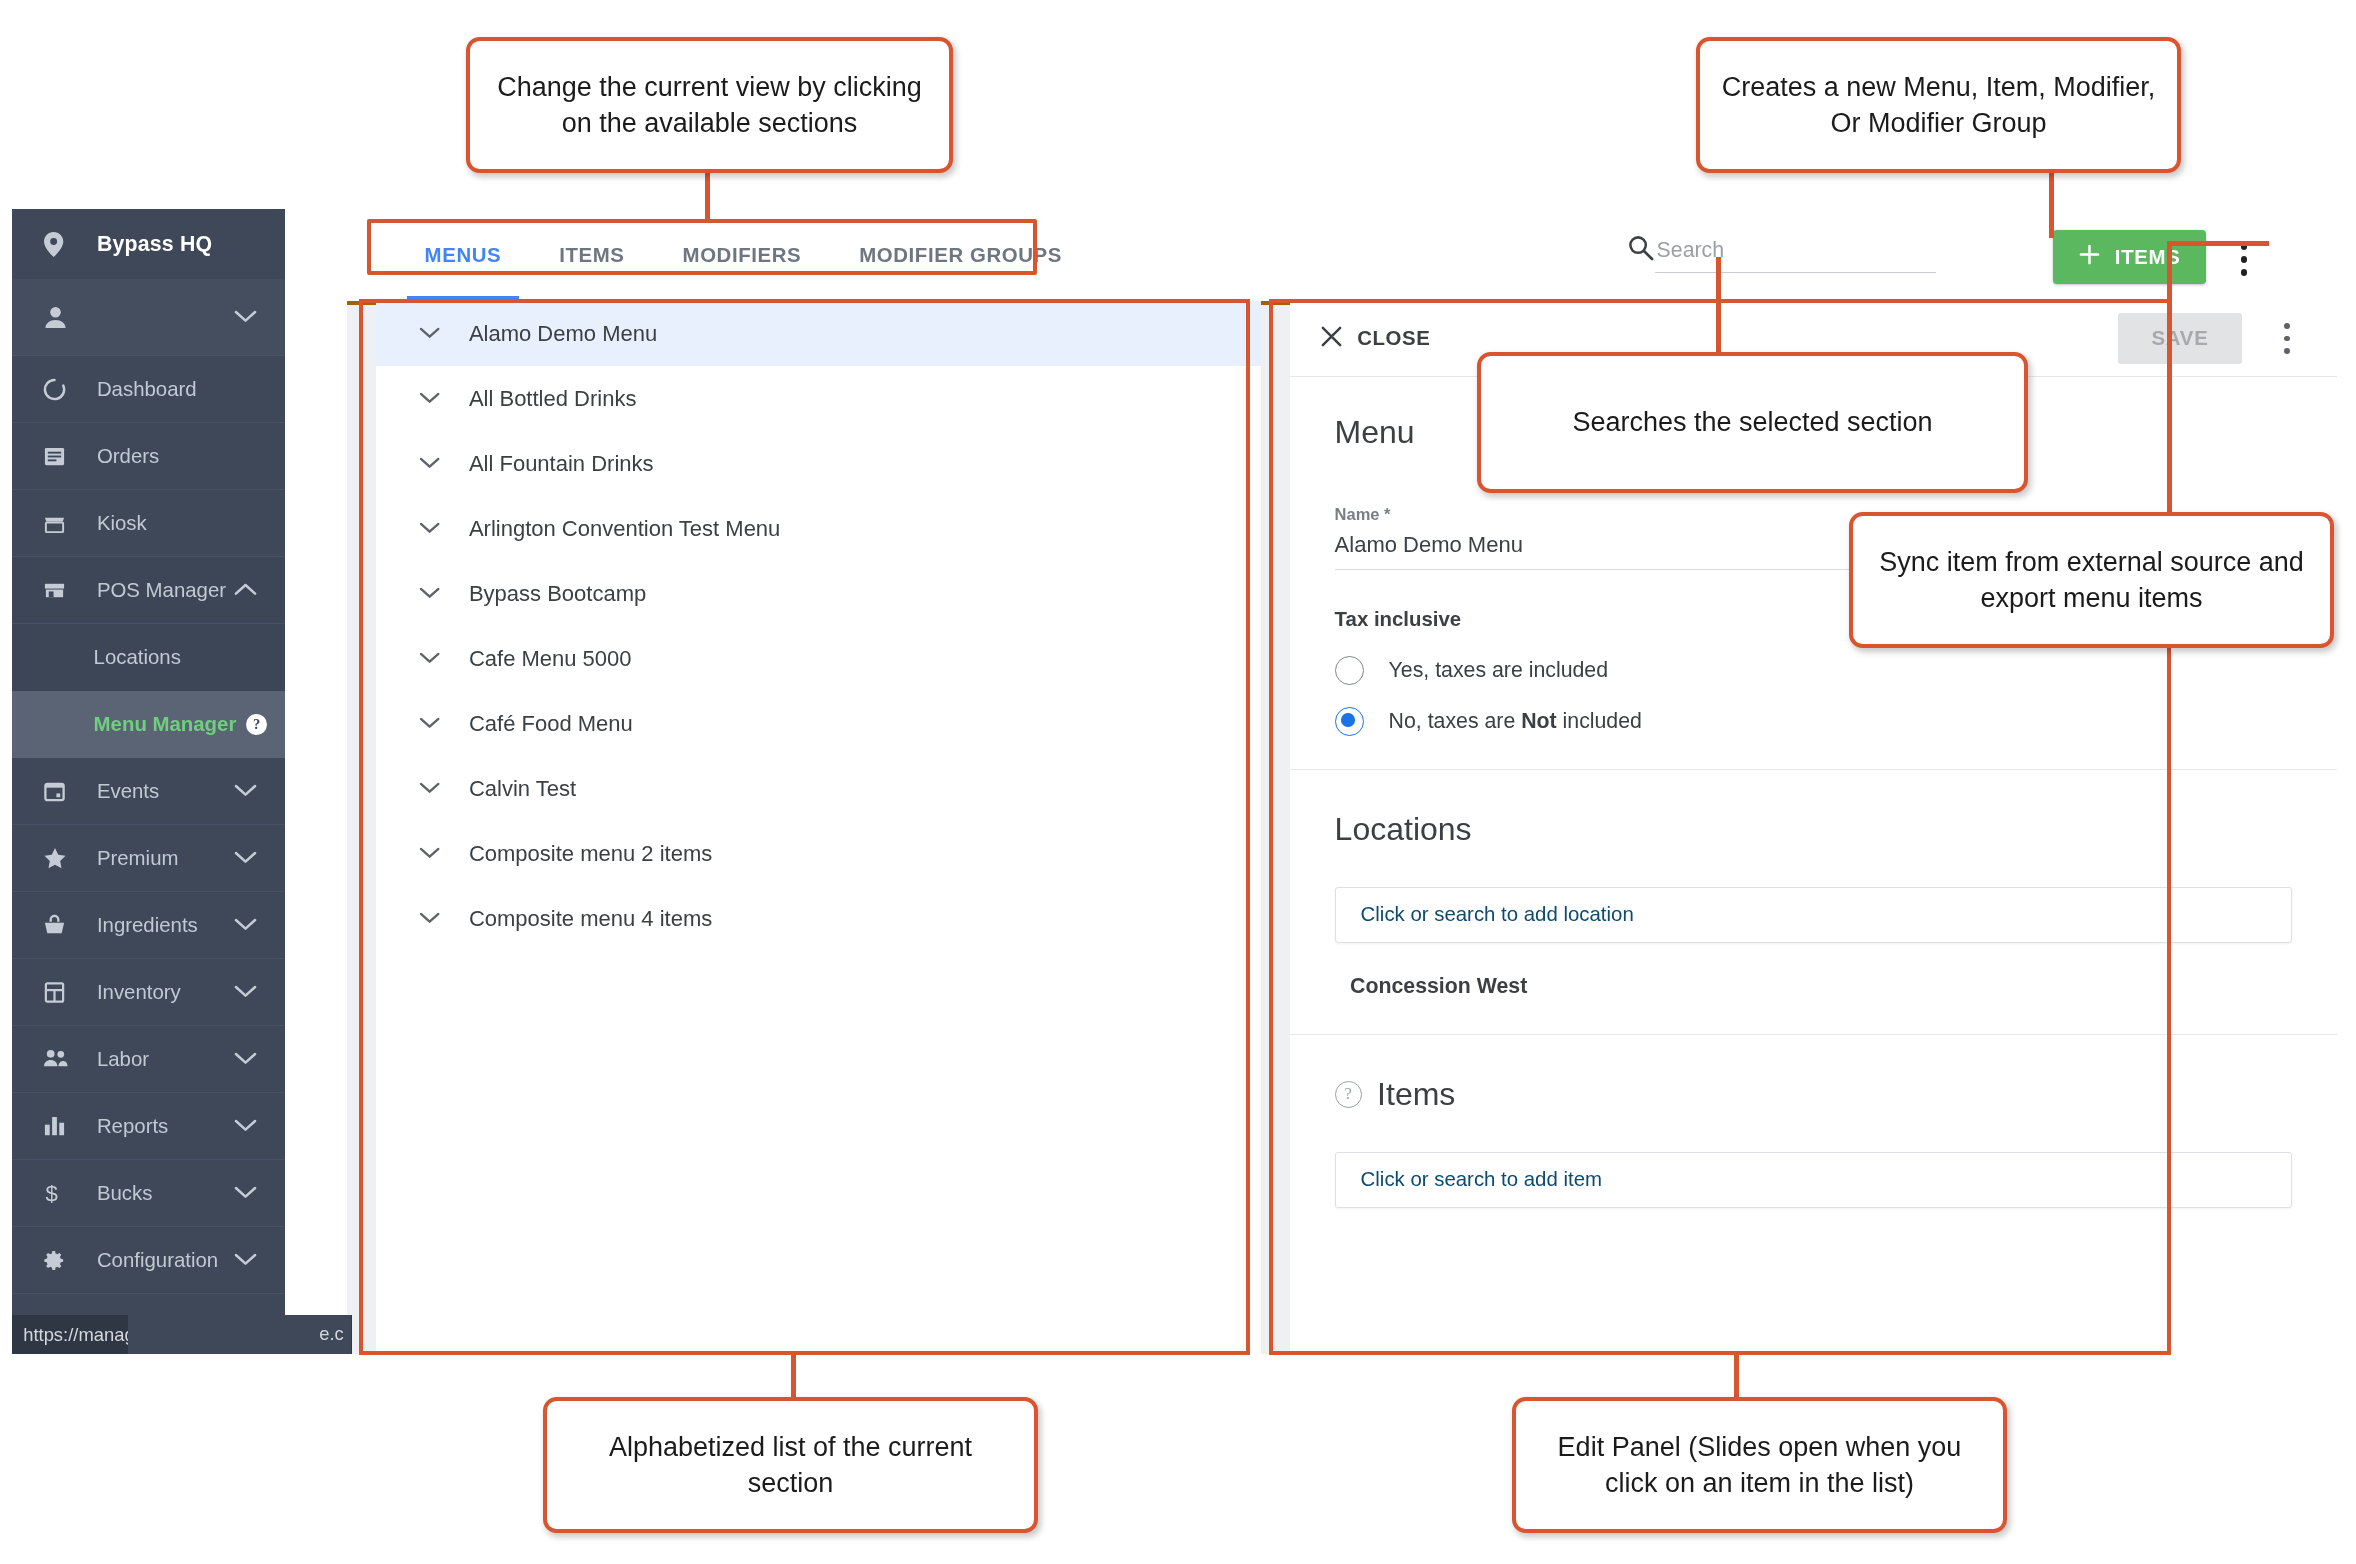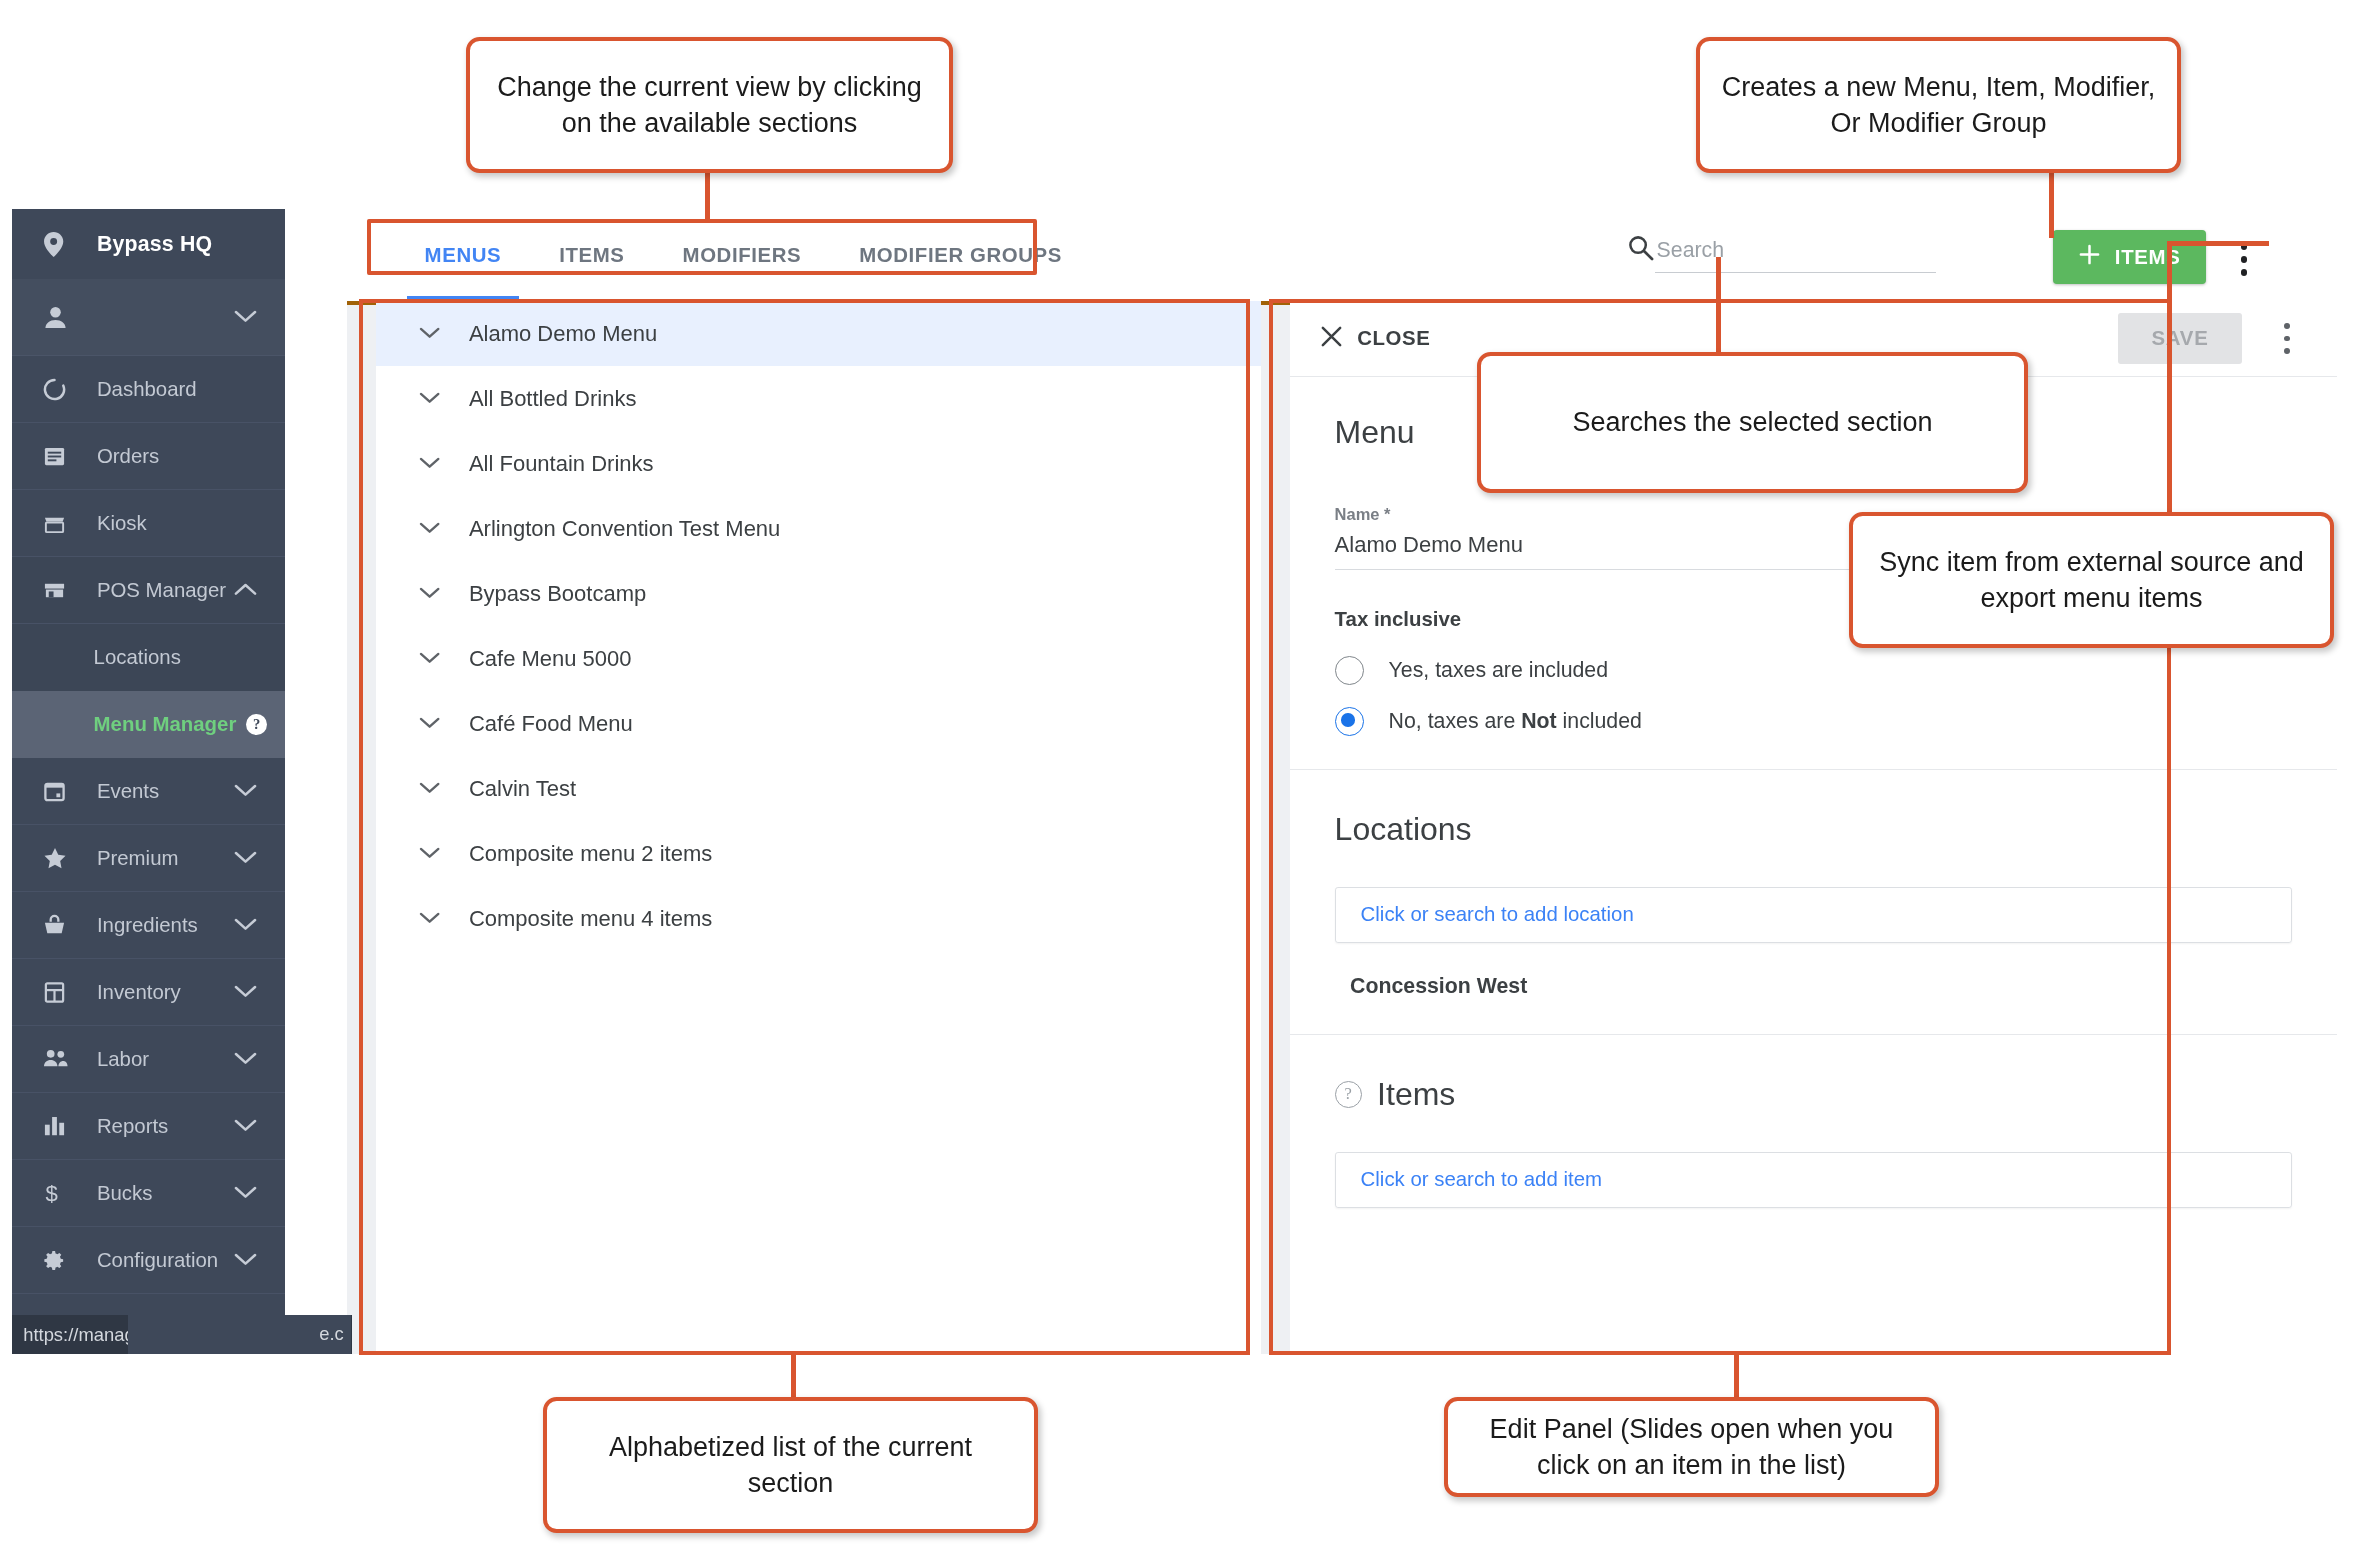--- a/index.html
+++ b/index.html
@@ -292,21 +292,21 @@
     left: 5.8px; top: 5.8px; width: 13.6px; height: 13.6px;
     border-radius: 50%; background: #1a73e8;
   }
   .radio-label { font-size: 21.3px; color: #3c4043; }
   .picker {
     border: 1px solid #dcdfe3;
     border-radius: 2.9px;
     height: 56px;
     display: flex; align-items: center;
     padding-left: 25px;
-    font-size: 20.4px; color: #3b82f6;
+    font-size: 20.4px; color: #0c4a6e;
     box-sizing: border-box;
     box-shadow: 0 1px 1.9px rgba(0,0,0,.05);
   }
   .chip-row { font-size: 21.3px; color: #3c4043; font-weight: bold; }
   .q-badge {
     width: 25px; height: 25px; border-radius: 50%;
     border: 1px solid #9aa0a6; color: #9aa0a6;
     font-size: 16.5px;
     display: inline-flex; align-items: center; justify-content: center;
     font-family: "Liberation Serif", serif;
@@ -795,18 +795,18 @@
   </div>
 
   <div class="callout" style="left:1849px; top:512px; width:485px; height:136px;">
     <span>Sync item from external source and export menu items</span>
   </div>
 
   <div class="callout" style="left:543px; top:1397px; width:495px; height:136px;">
     <span>Alphabetized list of the current section</span>
   </div>
 
-  <div class="callout" style="left:1444px; top:1397px; width:495px; height:100px;">
+  <div class="callout" style="left:1512px; top:1397px; width:495px; height:136px;">
     <span>Edit Panel (Slides open when you click on an item in the list)</span>
   </div>
 
 </div>
 
 
 </body></html>

